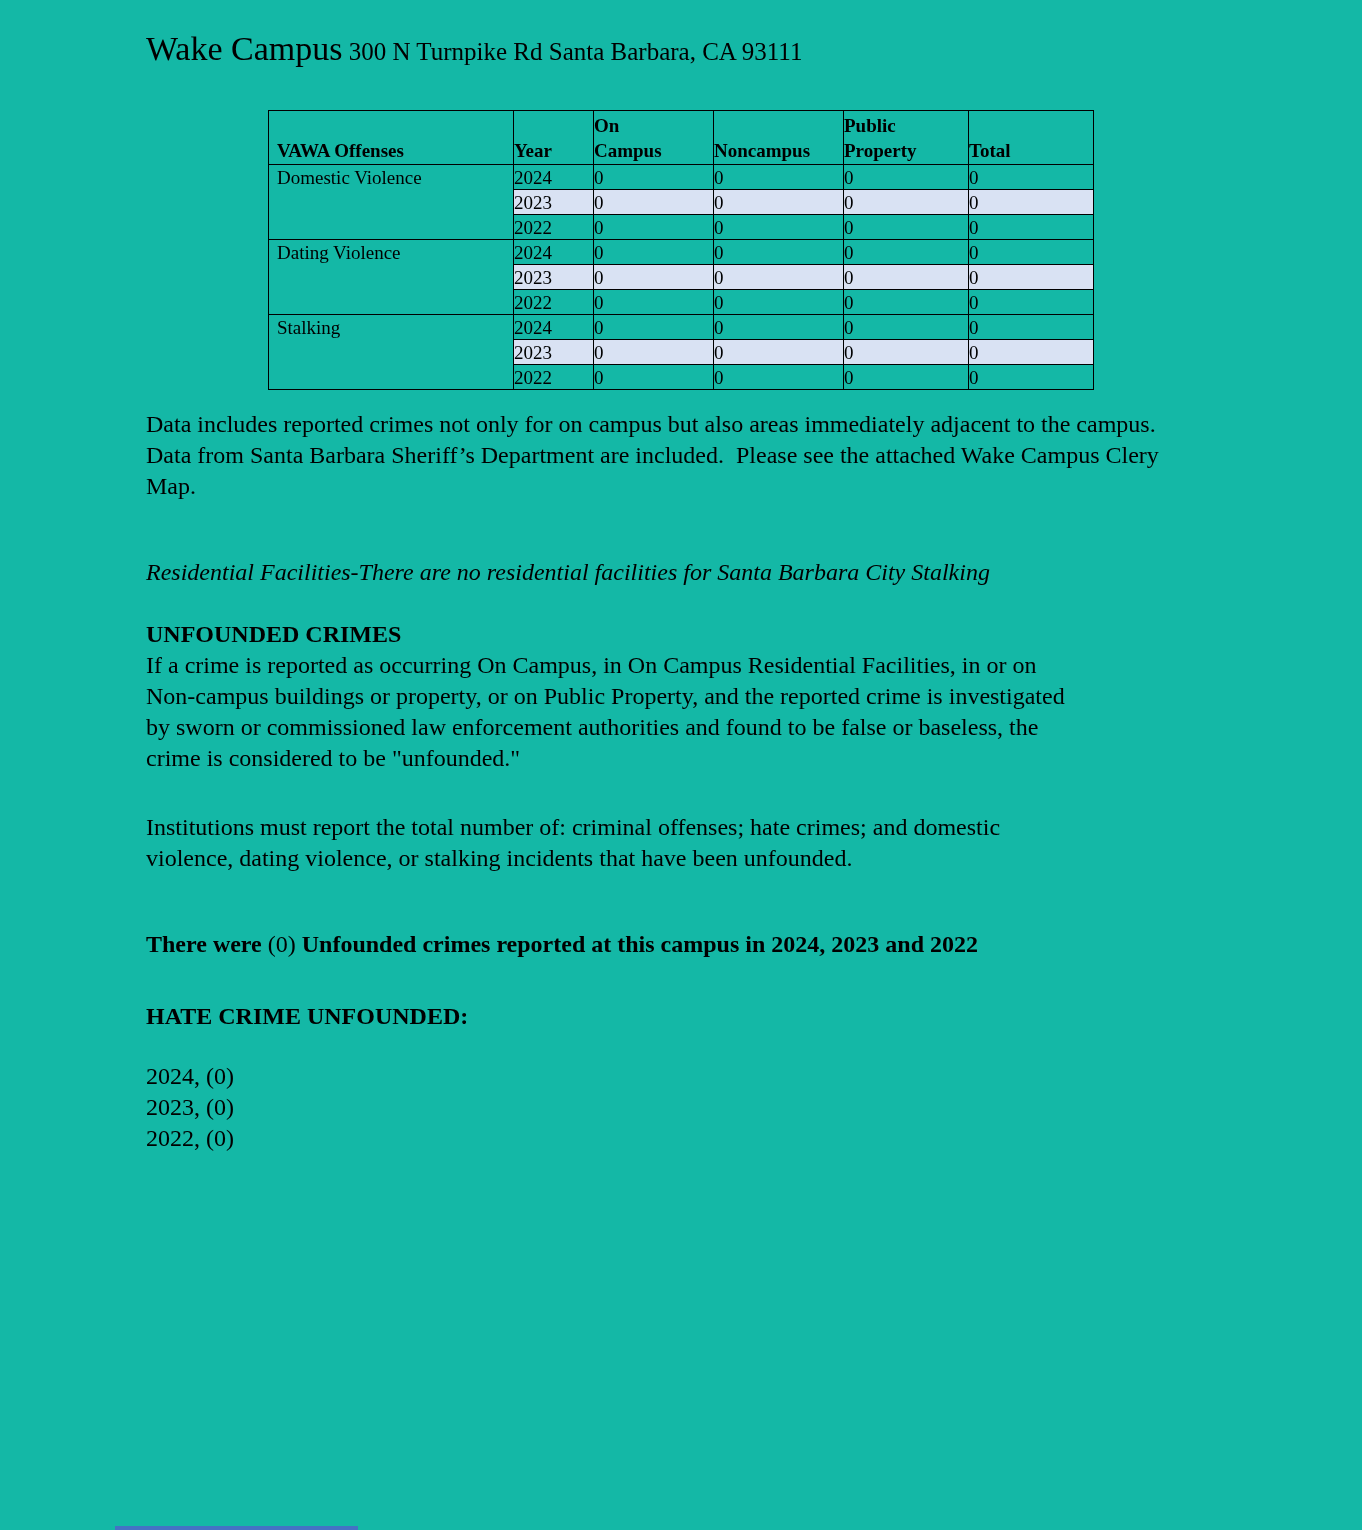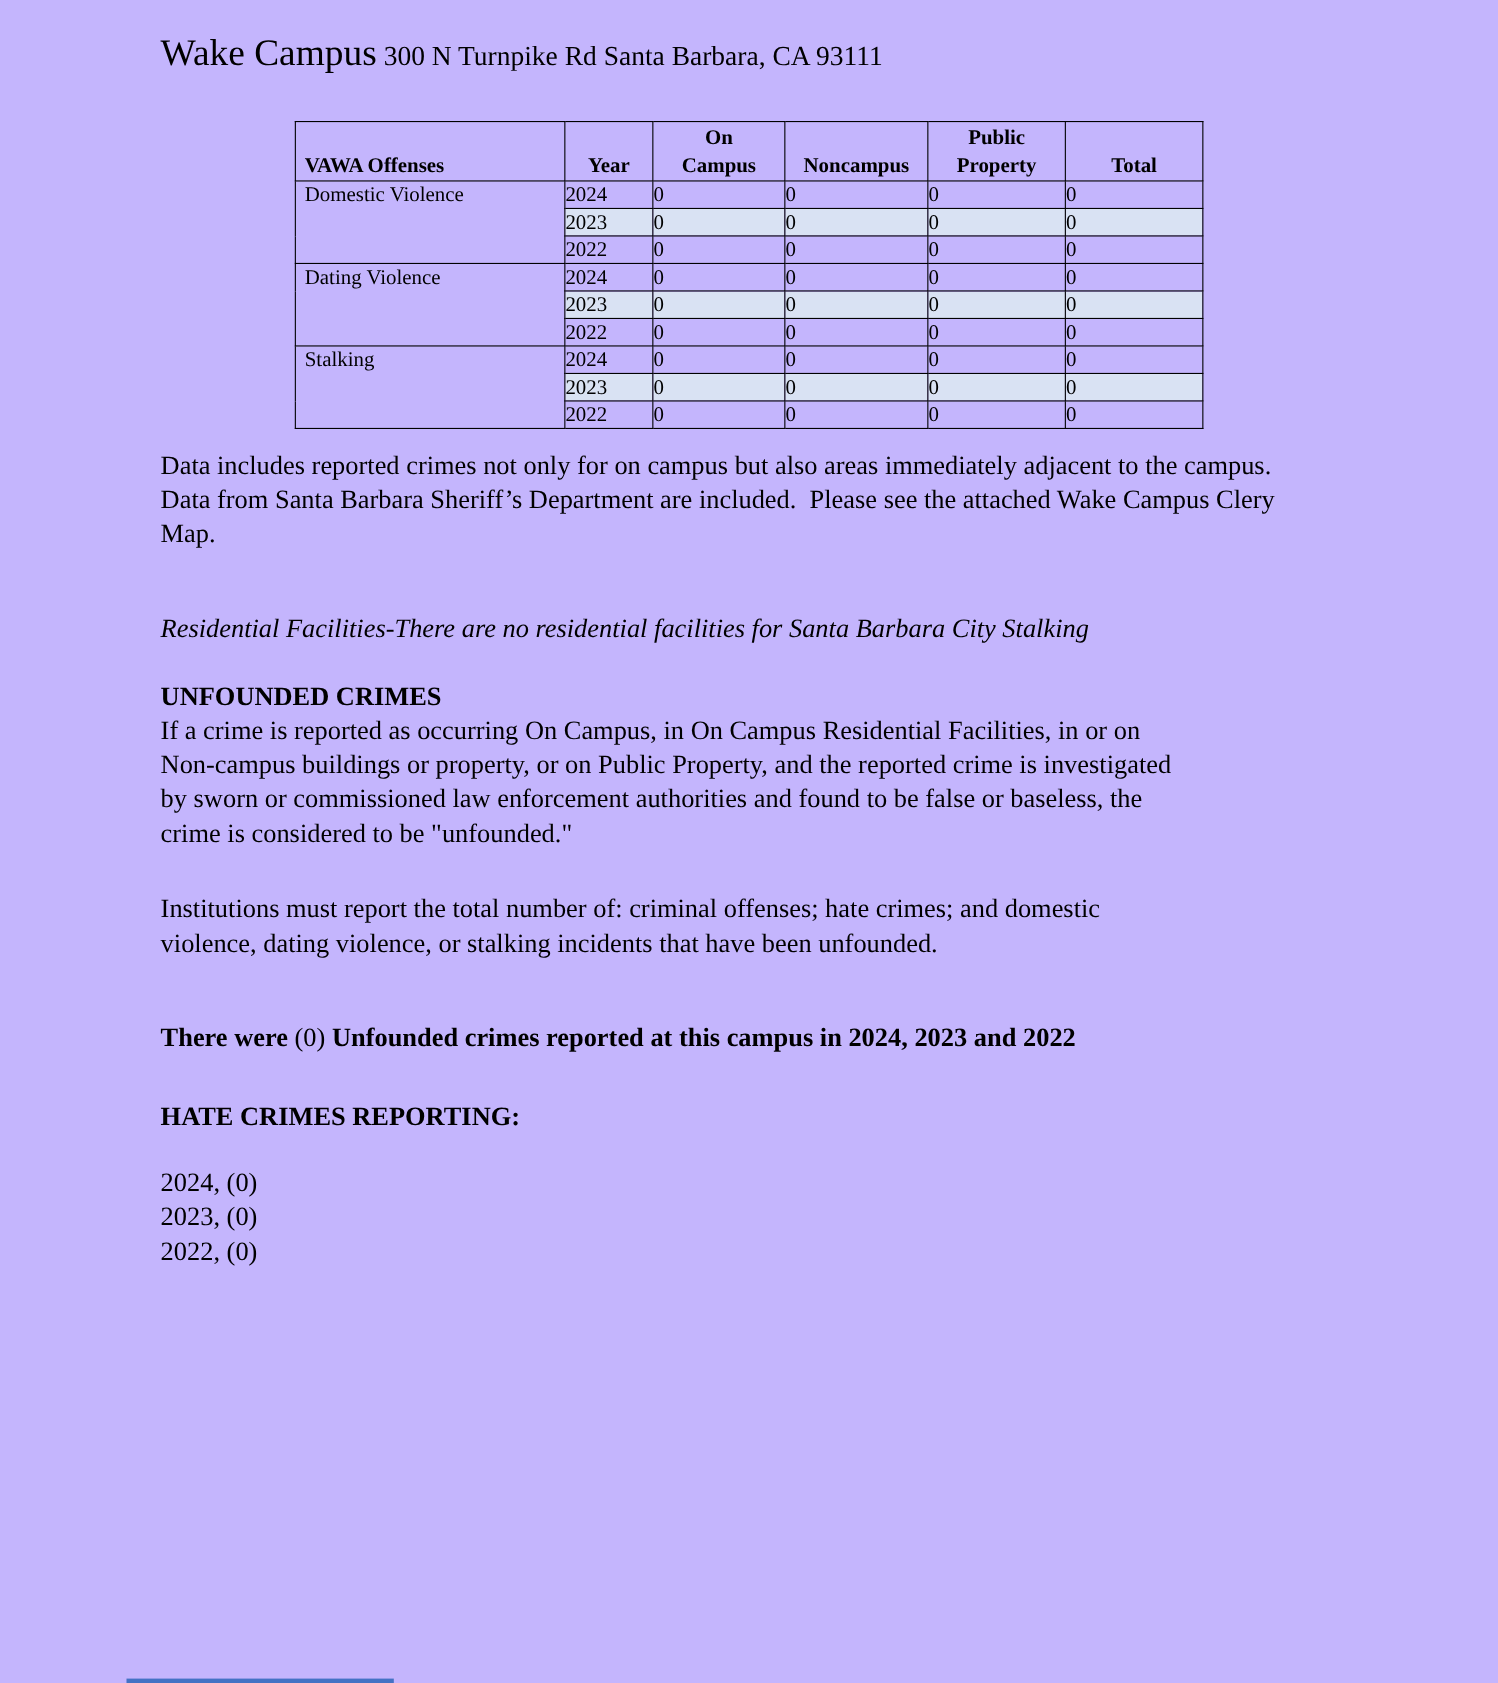--- a/index.html
+++ b/index.html
@@ -10,21 +10,21 @@
   * { margin: 0; padding: 0; box-sizing: border-box; }
   html, body { background: #ffffff; }
   body {
     width: 1362px;
     height: 1530px;
     position: relative;
     font-family: "Liberation Serif", "DejaVu Serif", serif;
     color: var(--ink);
     overflow: hidden;
   }
-  .doc-page { position: absolute; inset: 0; background: #c4b5fd; }
+  .doc-page { position: absolute; inset: 0; background: #14b8a6; }
 
   
   .doc-header {
     position: absolute;
     top: 30px; left: 146px;
     white-space: pre;
   }
   .doc-title   { font-size: 34px; font-weight: 400; }
   .doc-address { font-size: 25px; font-weight: 400; }
 
@@ -37,21 +37,21 @@
     font-size: 19px;
   }
   .vawa-table td, .vawa-table th {
     border: 1px solid #000;
     overflow: hidden;
   }
   .vawa-table th {
     font-weight: bold;
     vertical-align: bottom;
     height: 54px;
-    text-align: center;
+    text-align: left;
     line-height: 25px;
     padding-bottom: 1px;
   }
   .vawa-table th.col-offense { text-align: left; padding-left: 8px; }
   .col-w-offense   { width: 245px; }
   .col-w-year      { width: 80px;  }
   .col-w-oncampus  { width: 120px; }
   .col-w-noncampus { width: 130px; }
   .col-w-public    { width: 125px; }
   .col-w-total     { width: 125px; }
@@ -213,21 +213,21 @@
     <div class="line">crime is considered to be "unfounded."</div>
   </div>
 
   <div class="text-block" style="top:812px;">
     <div class="line">Institutions must report the total number of: criminal offenses; hate crimes; and domestic</div>
     <div class="line">violence, dating violence, or stalking incidents that have been unfounded.</div>
   </div>
 
   <div class="text-block statement" style="top:901px;"><span class="bold">There were </span><span class="normal-weight">(0)</span><span class="bold"> Unfounded crimes reported at this campus in 2024, 2023 and 2022</span></div>
 
-  <div class="text-block section-heading" style="top:1001px;">HATE CRIMES REPORTING:</div>
+  <div class="text-block section-heading" style="top:1001px;">HATE CRIME UNFOUNDED:</div>
 
   <div class="text-block" style="top:1061px;">
     <div class="line">2024, (0)</div>
     <div class="line">2023, (0)</div>
     <div class="line">2022, (0)</div>
   </div>
 
   <div class="bottom-partial-line"></div>
 
 </div>

